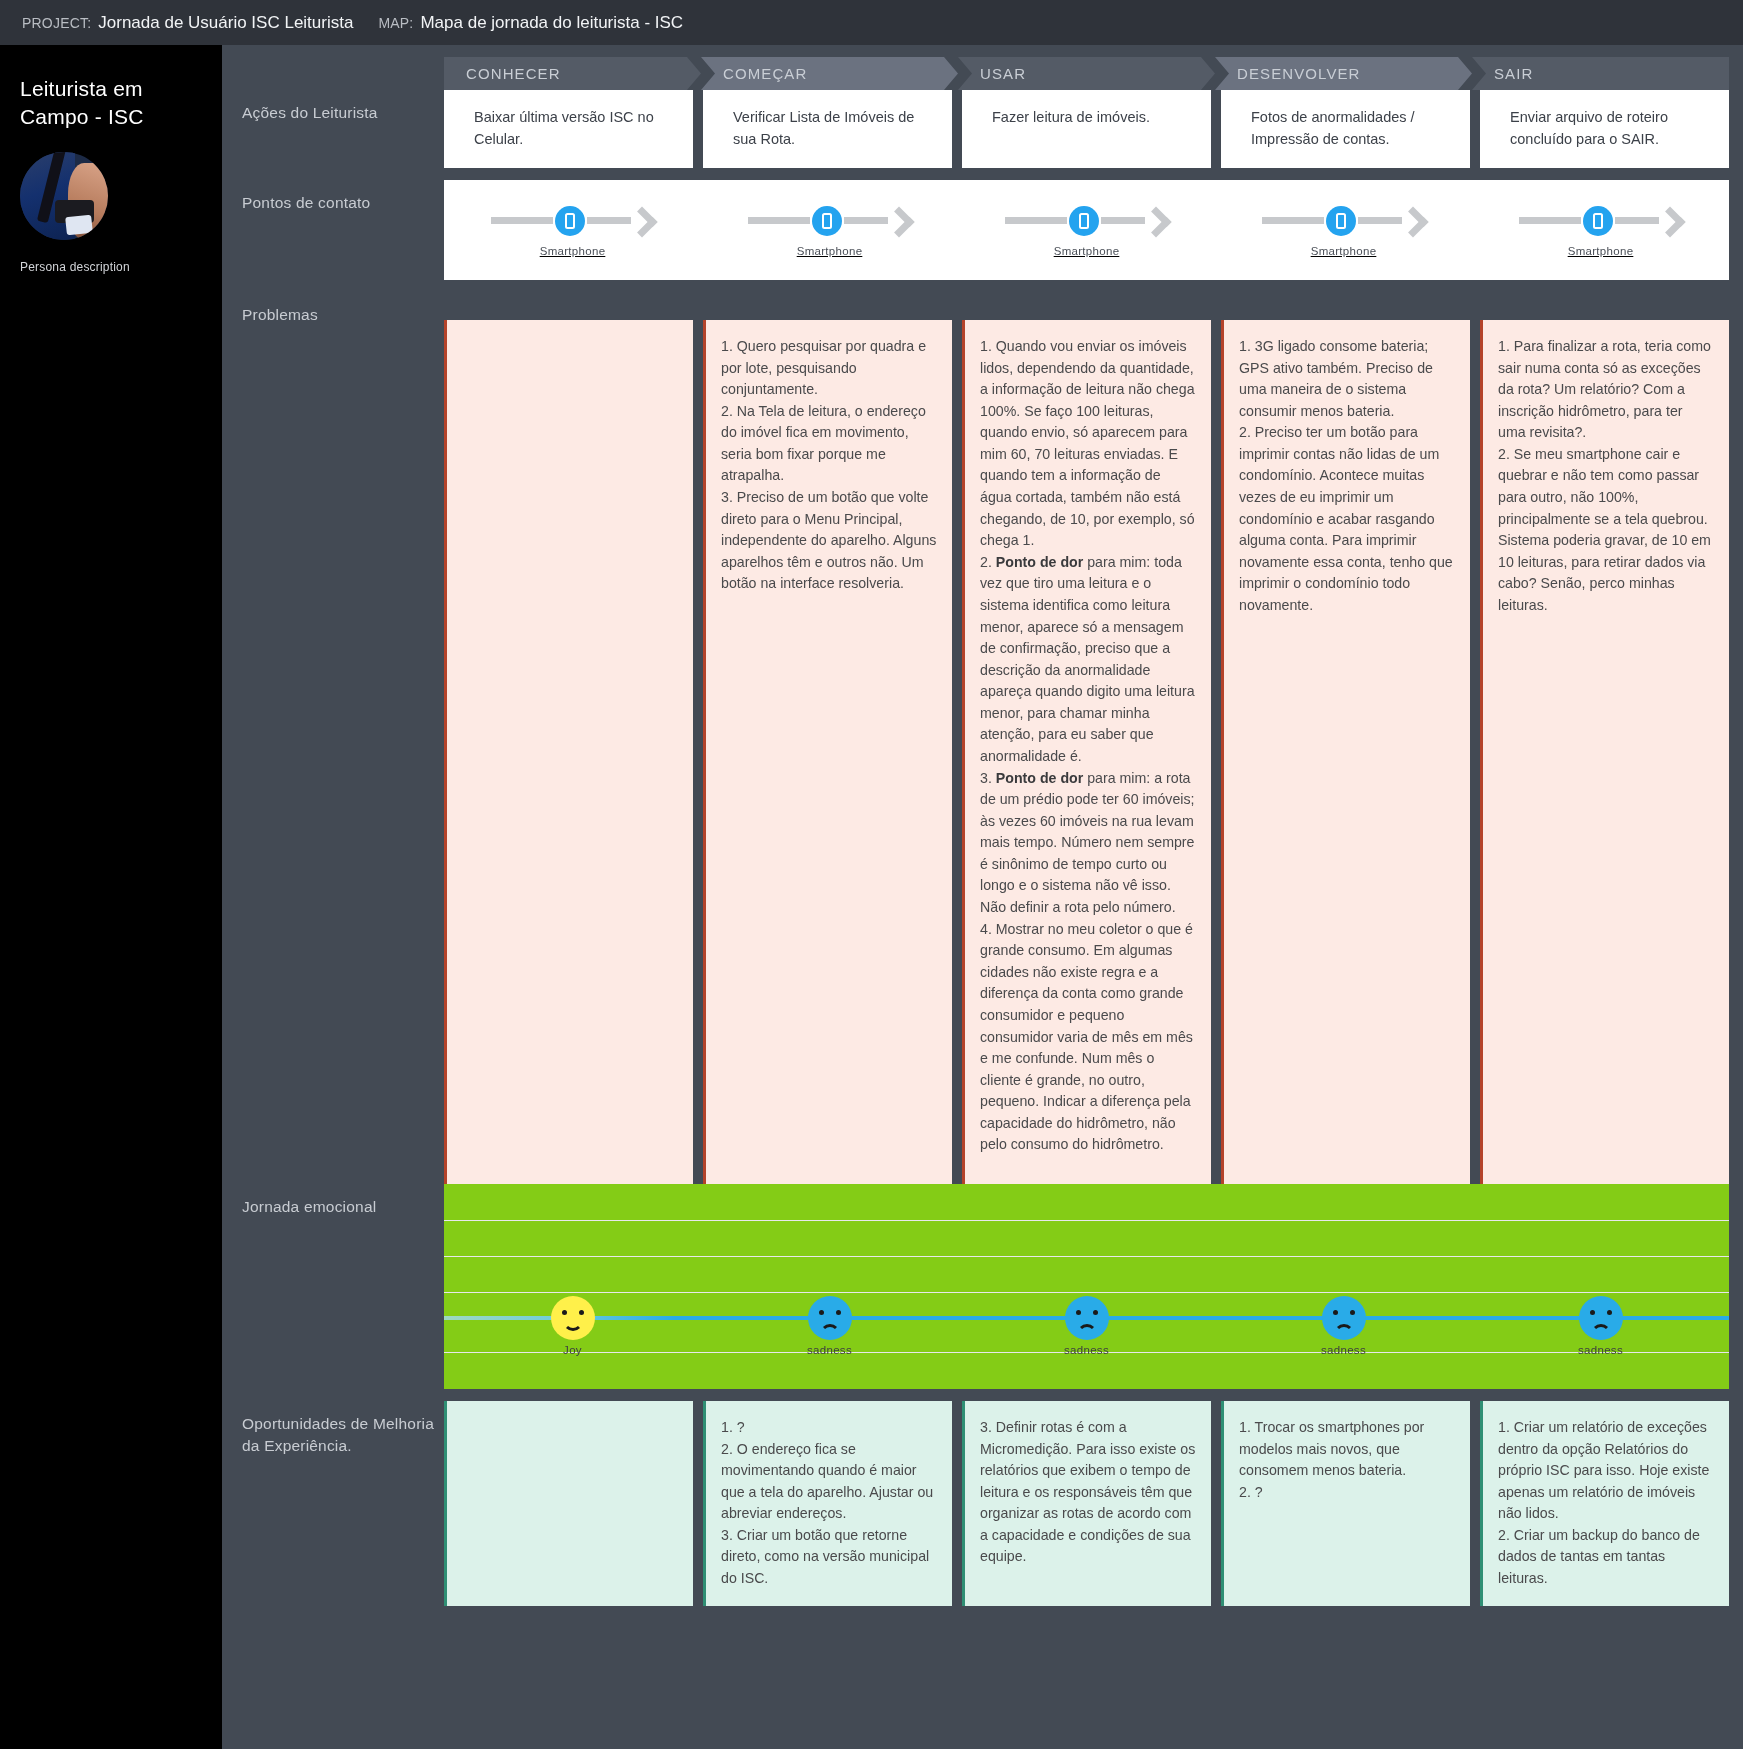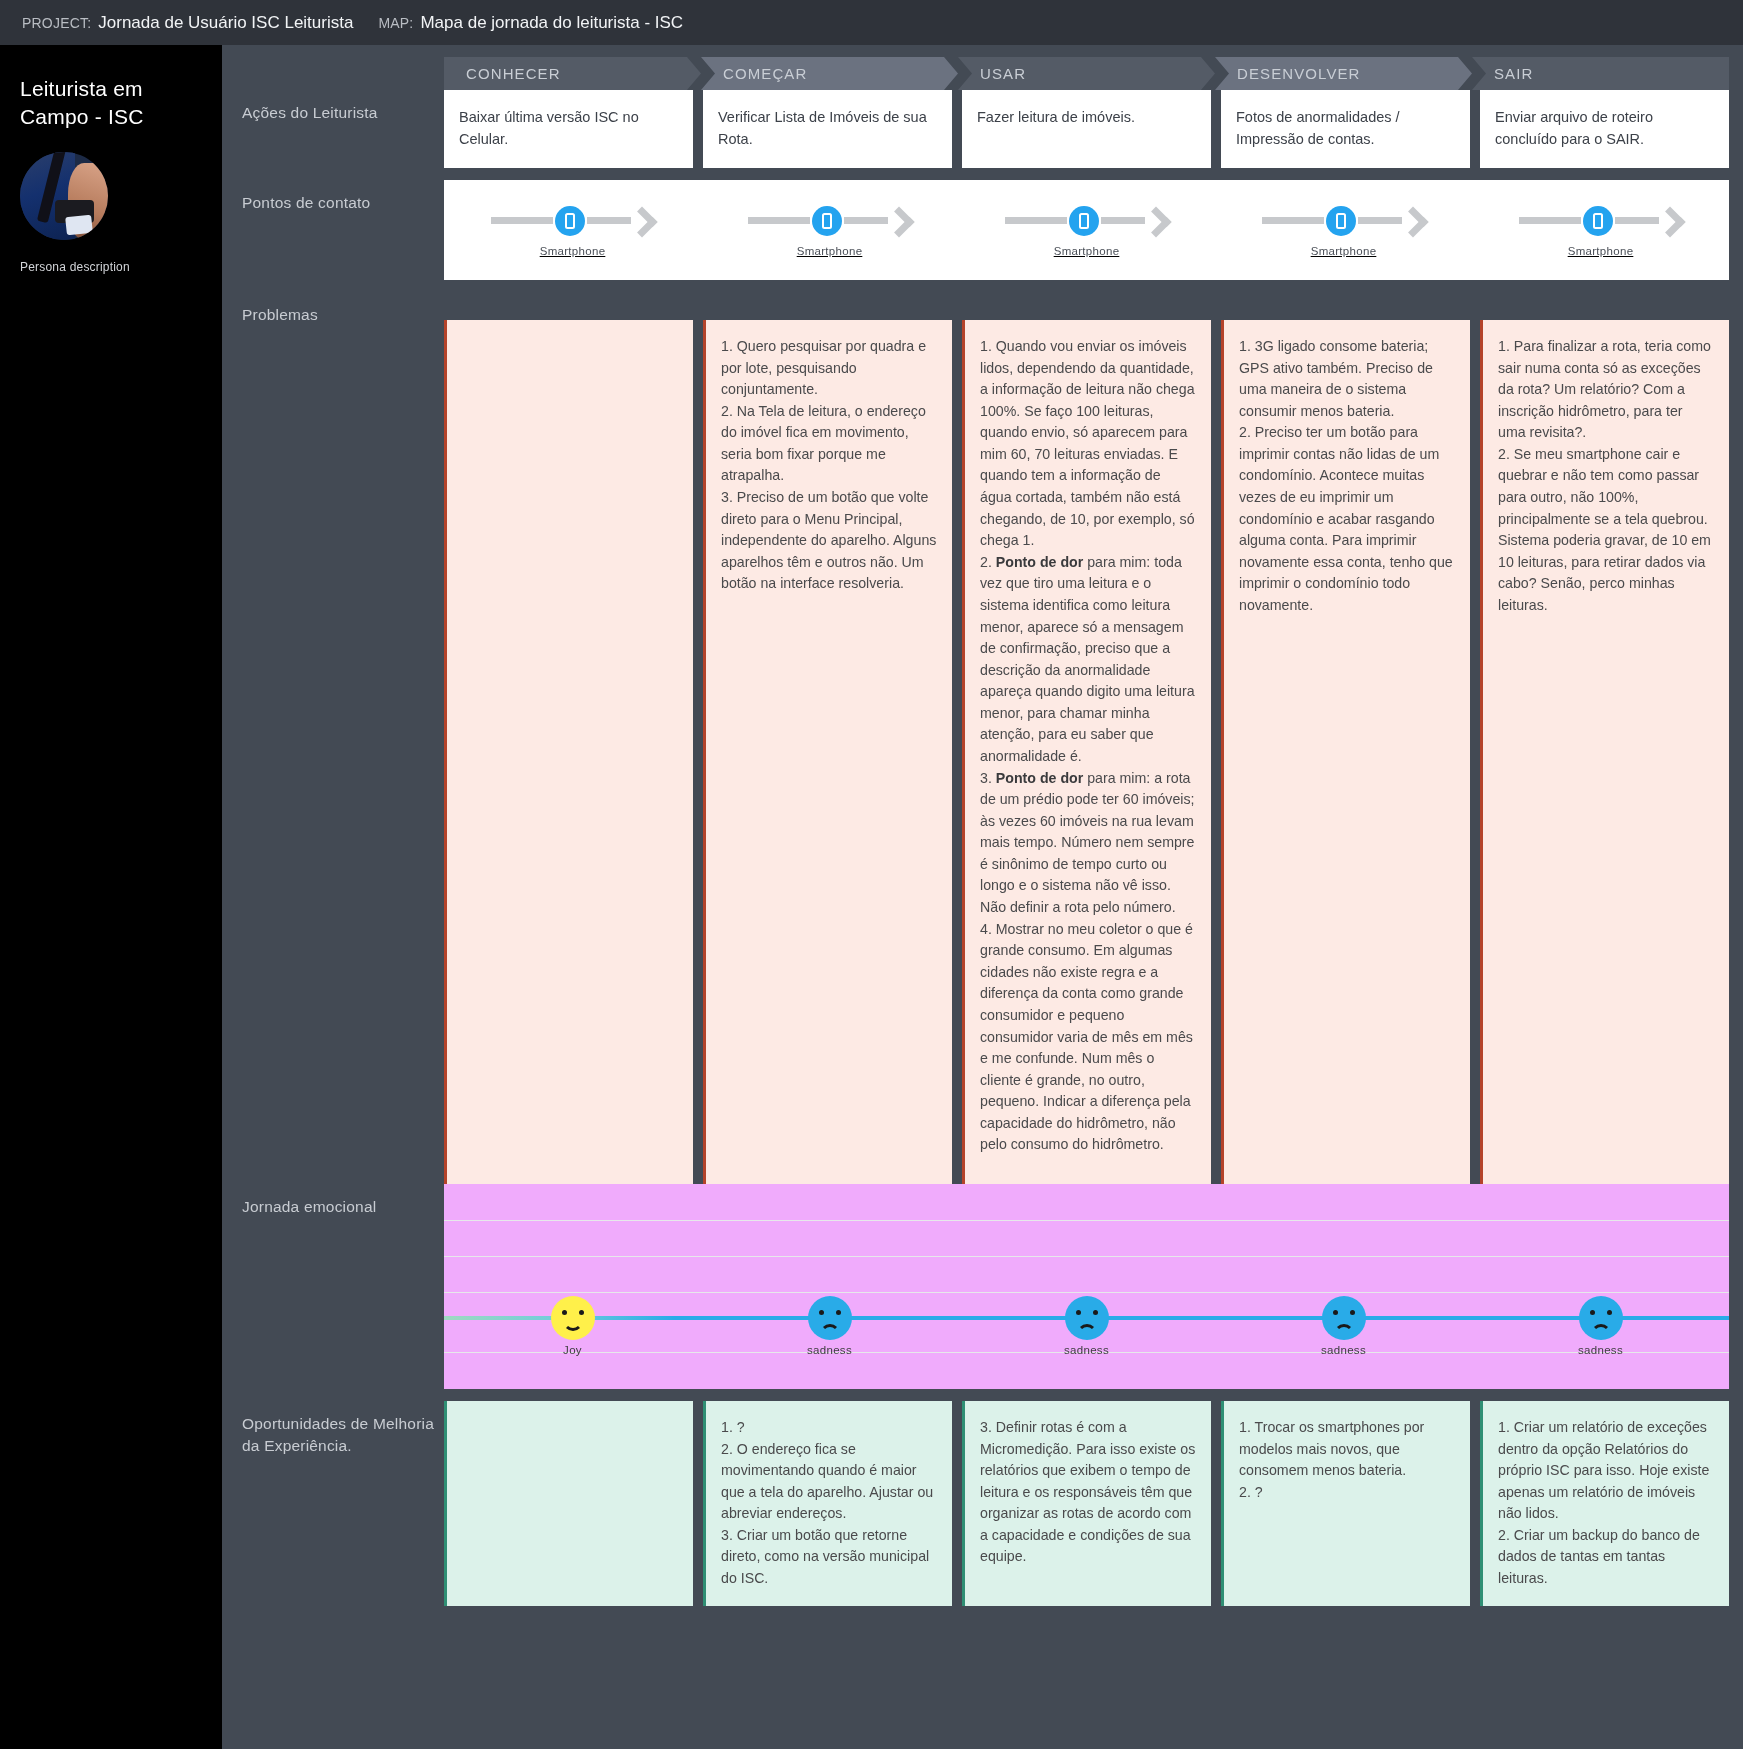--- a/index.html
+++ b/index.html
@@ -101,21 +101,21 @@
   .phase span { position: relative; z-index: 1; }
   .phase.dark .bg { background: #545b66; }
   .phase.light .bg { background: #6b7280; }
   .phase .bg { clip-path: polygon(0 0, calc(100% - 14px) 0, 100% 50%, calc(100% - 14px) 100%, 0 100%, 14px 50%); }
   .phase:first-child .bg { clip-path: polygon(0 0, calc(100% - 14px) 0, 100% 50%, calc(100% - 14px) 100%, 0 100%); }
   .phase:last-child .bg { clip-path: polygon(0 0, 100% 0, 100% 100%, 0 100%, 14px 50%); }
 
   
   .card-action {
     background: #fff; min-height: 78px;
-    padding: 17px 15px; font-size: 14.5px; line-height: 1.5;
+    padding: 17px 30px; font-size: 14.5px; line-height: 1.5;
     color: #3c4149;
   }
 
   
   .touch-band {
     background: #fff; height: 100px; display: flex;
     margin-right: 14px;
   }
   .touch-col {
     flex: 1 1 0; display: flex; flex-direction: column;
@@ -154,21 +154,21 @@
   
   .card-problem {
     background: #fdeae4; border-left: 3px solid #b4432a;
     padding: 16px 15px; font-size: 14.2px; line-height: 1.52;
     color: #4a4a4c; height: 100%; margin-top: 28px;
   }
   .card-problem b { font-weight: 700; color: #3a3a3c; }
 
   
   .emo-band {
-    background: #f0abfc; margin-right: 14px; height: 205px;
+    background: #84cc16; margin-right: 14px; height: 205px;
     position: relative; overflow: hidden;
   }
   .emo-grid { position: absolute; inset: 0; }
   .emo-grid div {
     position: absolute; left: 0; right: 0; height: 1px; background: #e7e8ea;
   }
   .emo-line {
     position: absolute; left: 0; right: 0; top: 132px; height: 4px;
     background: linear-gradient(90deg,#9fd9c0 0%,#6fcddb 9%,#29abe8 18%,#29abe8 100%);
   }

